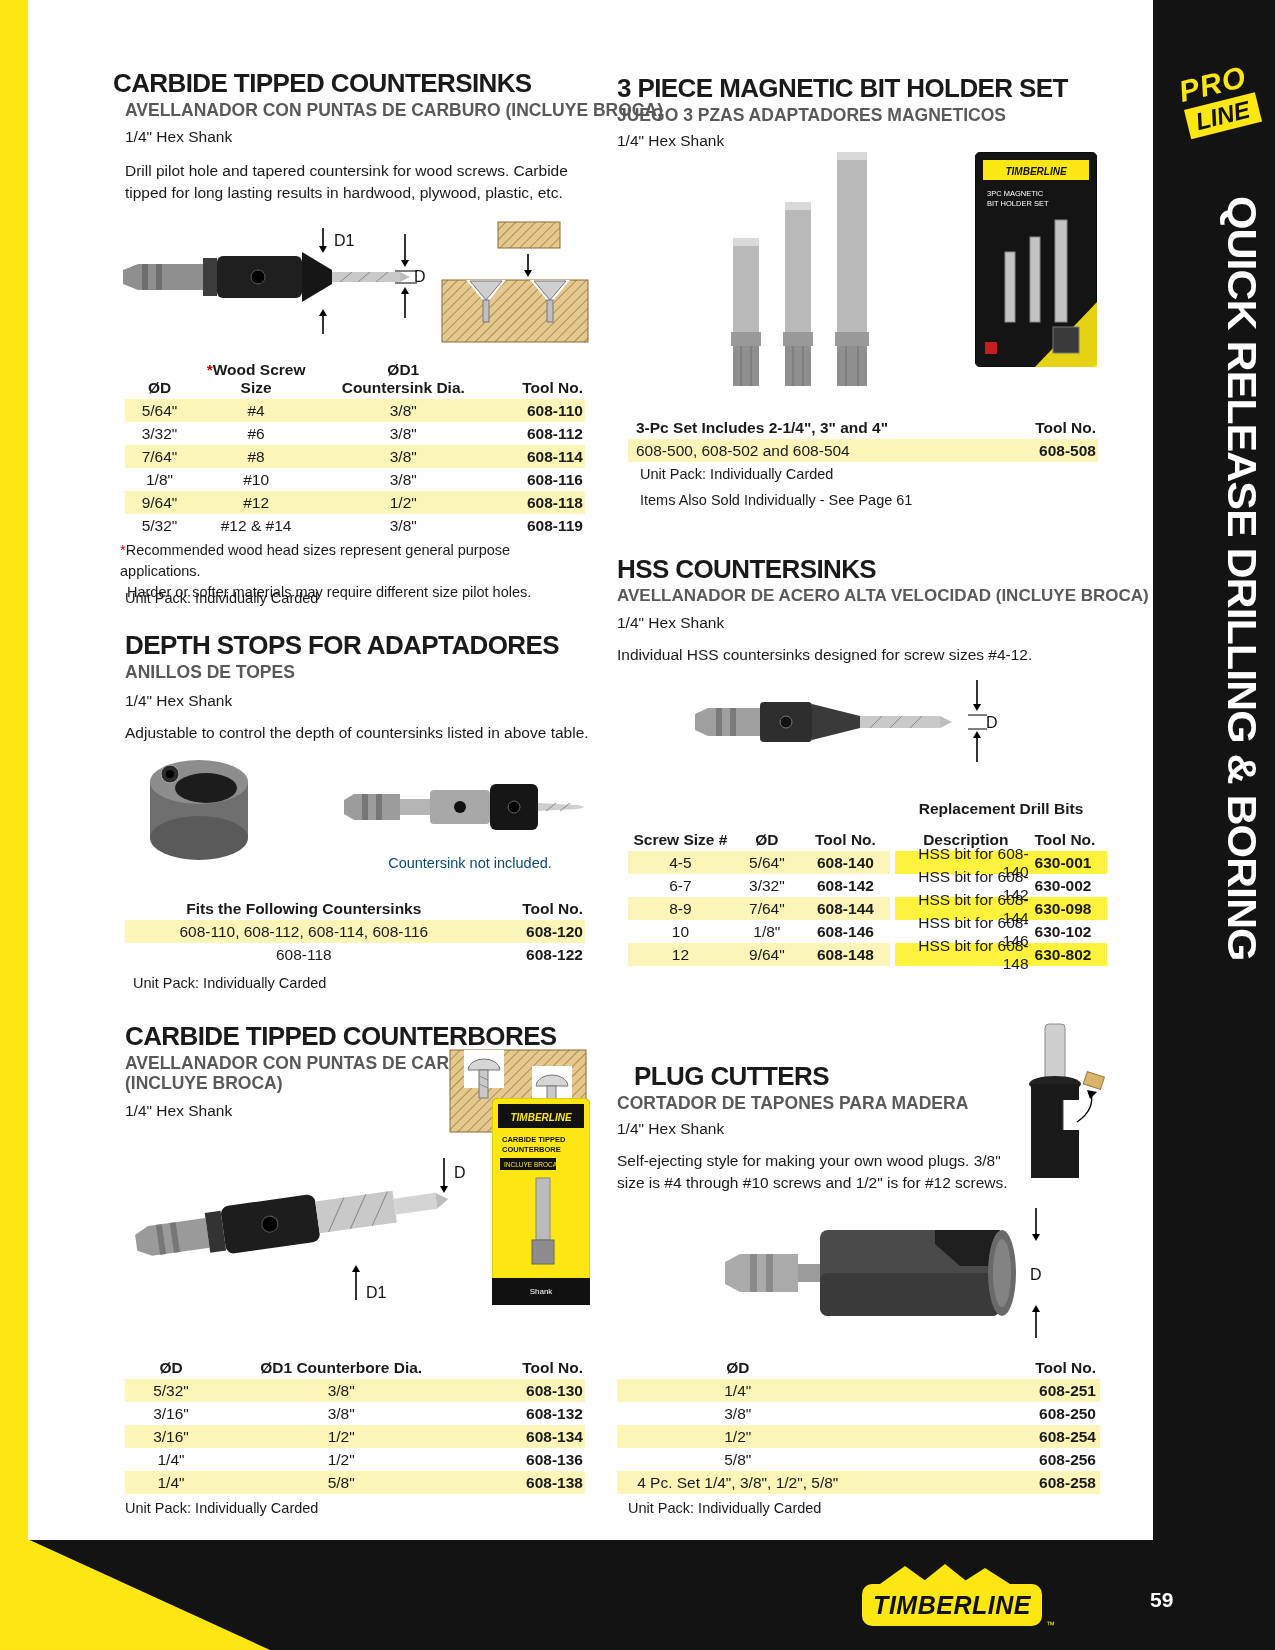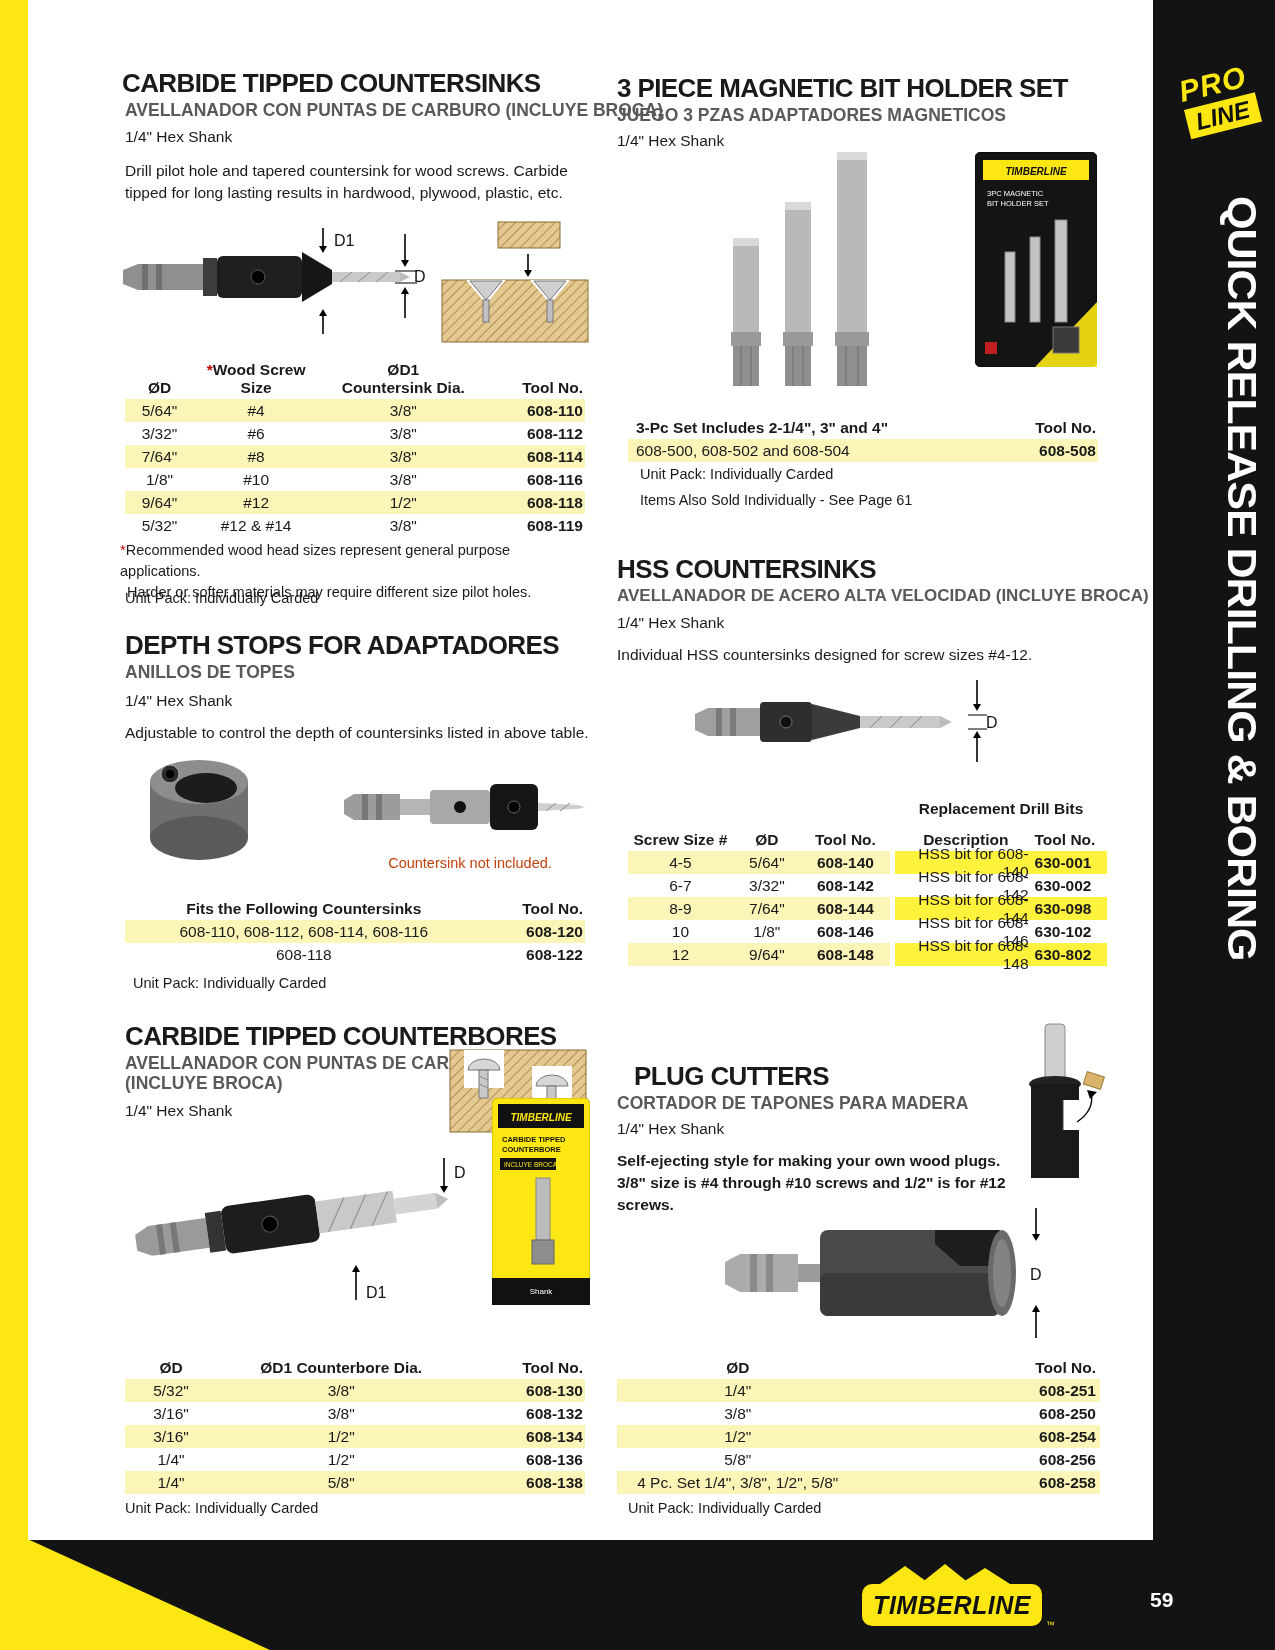--- a/index.html
+++ b/index.html
@@ -15,21 +15,21 @@
   .proline{top:78px;left:1176px;transform:rotate(-14deg);transform-origin:top left;}
   .pl-pro{color:#fce712;font-style:italic;font-weight:bold;font-size:30px;line-height:1;letter-spacing:1px;}
   .pl-line{display:inline-block;background:#fce712;color:#111;font-style:italic;font-weight:bold;
       font-size:24px;line-height:1;padding:3px 9px;margin-top:3px;}
   
   .h-title{font-size:26px;font-weight:bold;letter-spacing:-0.6px;white-space:nowrap;line-height:1.05;}
   .h-sub{font-size:17.5px;font-weight:bold;color:#59595b;white-space:nowrap;line-height:1.15;}
   .h-shank{font-size:15.5px;}
   .desc{font-size:15.5px;line-height:1.42;}
   .note{font-size:14.5px;}
-  .caption{font-size:14.5px;color:#c2410c;}
+  .caption{font-size:14.5px;color:#0c4a6e;}
   
   .tbl{font-size:15.5px;}
   .thead{display:flex;align-items:flex-end;font-weight:bold;padding-bottom:3px;}
   .th{line-height:1.12;}
   .tbody .tr{display:flex;align-items:center;height:23px;}
   .tbody .tr:nth-child(odd){background:#fcf5b8;}
   .tbody.bright .tr:nth-child(odd){background:#fff23d;}
   .td:last-child{font-weight:bold;}
   
   .t1 .th:nth-child(1),.t1 .td:nth-child(1){width:15%;text-align:center;}
@@ -64,21 +64,21 @@
   .pagenum{left:1150px;top:1588px;color:#fff;font-weight:bold;font-size:21px;}
   .tlogo{left:860px;top:1562px;}
 </style>
 </head>
 <body>
 
 <div id="page">
 
   <div class="abs stripe-left"></div>
 
-  <div class="abs h-title" style="left:122px;top:70px;">CARBIDE TIPPED COUNTERSINKS</div>
+  <div class="abs h-title" style="left:113px;top:70px;">CARBIDE TIPPED COUNTERSINKS</div>
   <div class="abs h-sub" style="left:125px;top:100px;">AVELLANADOR CON PUNTAS DE CARBURO (INCLUYE BROCA)</div>
   <div class="abs h-shank" style="left:125px;top:128px;">1/4" Hex Shank</div>
   <div class="abs desc" style="left:125px;top:160px;width:460px;">Drill pilot hole and tapered countersink for wood screws. Carbide tipped for long lasting results in hardwood, plywood, plastic, etc.</div>
 
   <svg class="abs" style="left:118px;top:222px;" width="312" height="118" viewBox="0 0 312 118">
     <polygon points="5,48 20,42 85,42 85,68 20,68 5,62" fill="#8f8f8f"></polygon>
     <rect x="24" y="42" width="6" height="26" fill="#6f6f6f"></rect>
       <rect x="38" y="42" width="6" height="26" fill="#6f6f6f"></rect>
     <rect x="85" y="36" width="14" height="38" fill="#3c3c3c"></rect>
     <rect x="99" y="34" width="85" height="42" rx="6" fill="#1f1f1f"></rect>
@@ -476,21 +476,21 @@
     <rect x="58" y="78" width="16" height="30" fill="#fff"></rect>
     <line x1="58" y1="78" x2="58" y2="108" stroke="#444"></line>
     <path d="M72,100 Q90,88 86,70" stroke="#000" fill="none" stroke-width="1.4"></path>
     <polygon points="82,68 92,70 85,77" fill="#000"></polygon>
     <rect x="80" y="52" width="18" height="13" fill="#d9b36b" stroke="#9c7a3a" transform="rotate(18 89 58)"></rect>
   </svg>
 
   <div class="abs h-title" style="left:617px;top:1063px;margin-left:17px;">PLUG CUTTERS</div>
   <div class="abs h-sub" style="left:617px;top:1093px;">CORTADOR DE TAPONES PARA MADERA</div>
   <div class="abs h-shank" style="left:617px;top:1120px;">1/4" Hex Shank</div>
-  <div class="abs desc" style="left:617px;top:1150px;width:400px;font-weight:bold;">Self-ejecting style for making your own wood plugs. 3/8" size is #4 through #10 screws and 1/2" is for #12 screws.</div>
+  <div class="abs desc" style="left:617px;top:1150px;width:400px;">Self-ejecting style for making your own wood plugs. 3/8" size is #4 through #10 screws and 1/2" is for #12 screws.</div>
 
   <svg class="abs" style="left:720px;top:1200px;" width="332" height="148" viewBox="0 0 332 148">
     <polygon points="5,62 20,54 78,54 78,92 20,92 5,84" fill="#ababab"></polygon>
     <rect x="30" y="54" width="7" height="38" fill="#8a8a8a"></rect>
       <rect x="46" y="54" width="7" height="38" fill="#8a8a8a"></rect>
     <rect x="78" y="64" width="22" height="18" fill="#9b9b9b"></rect>
     <rect x="100" y="30" width="180" height="86" rx="8" fill="#4a4a4a"></rect>
     <rect x="100" y="73" width="180" height="43" rx="8" fill="#3a3a3a"></rect>
     <polygon points="215,30 280,30 280,66 240,66 215,44" fill="#1e1e1e"></polygon>
     <ellipse cx="282" cy="73" rx="14" ry="43" fill="#6a6a6a"></ellipse>

